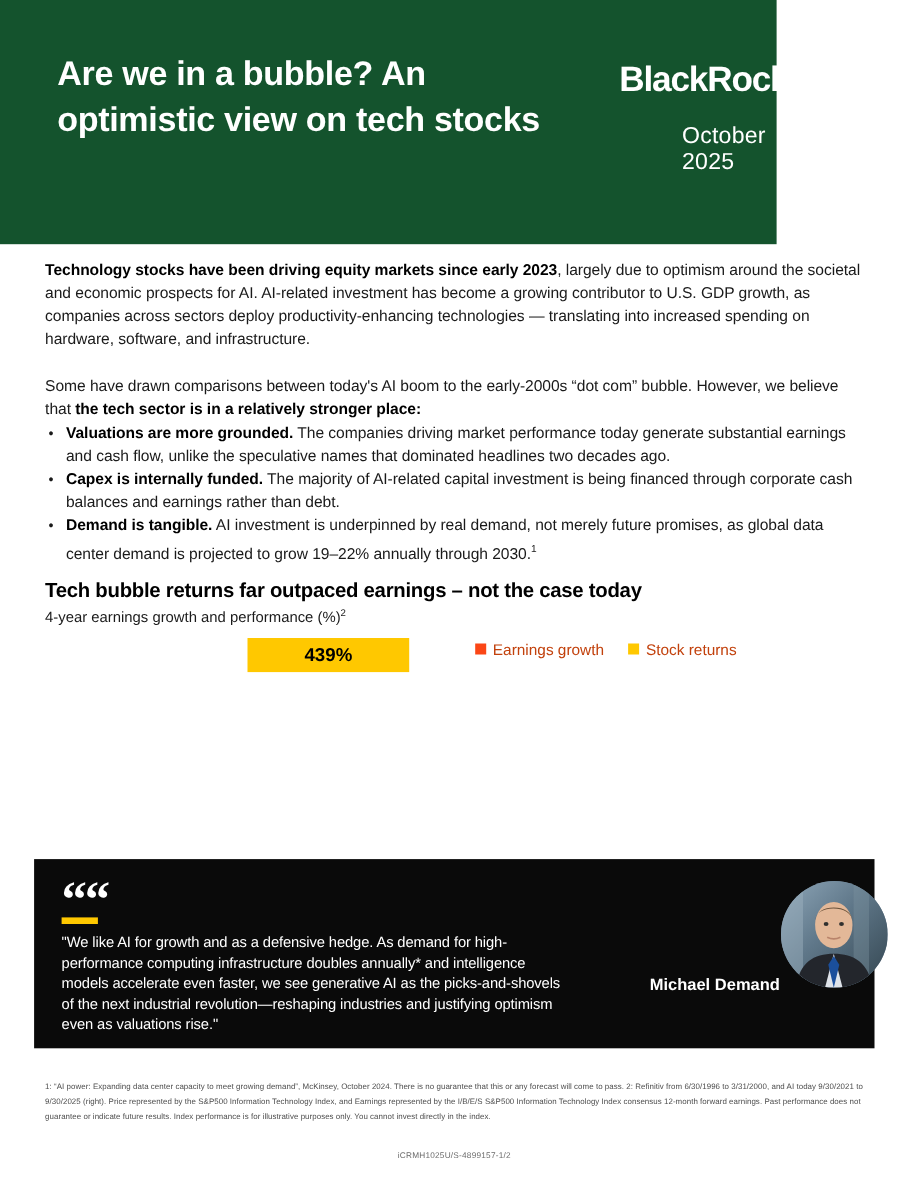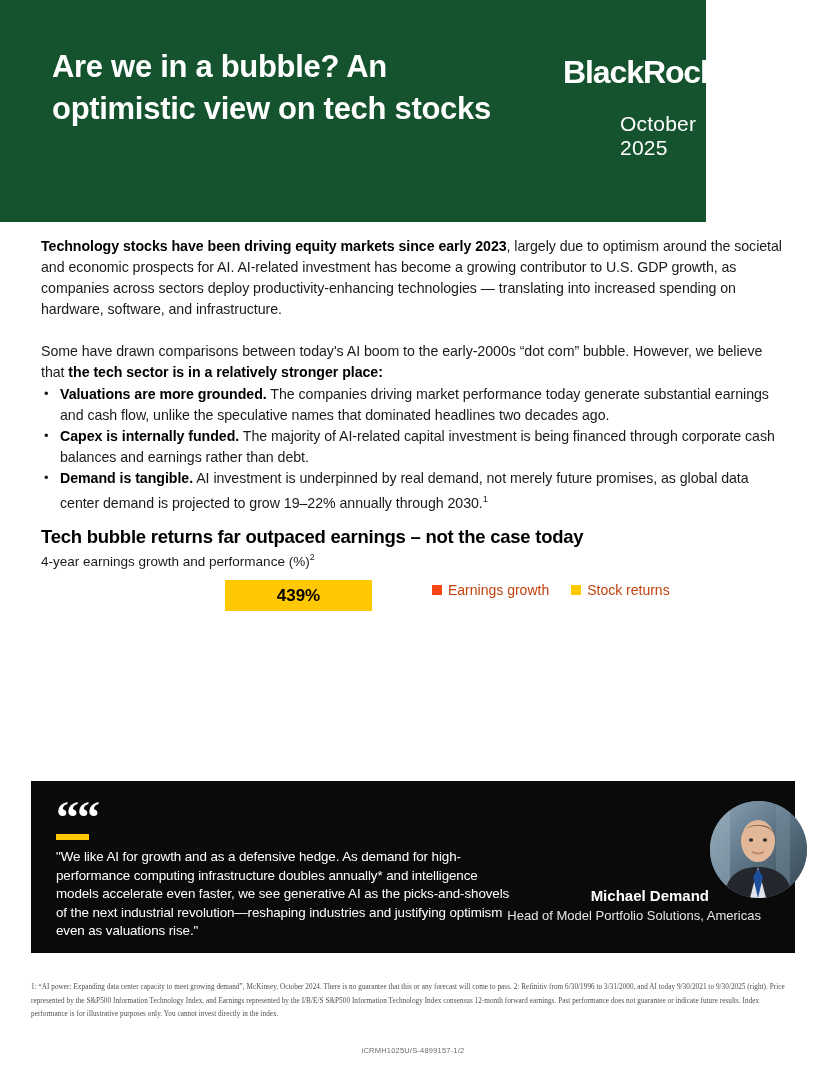--- a/index.html
+++ b/index.html
@@ -192,27 +192,26 @@
     width: 330px;
     text-align: right;
     color: #e6e6e6;
     font-size: 13px;
     line-height: 17px;
   }
 
   
   .footnotes {
     position: absolute;
-    left: 31px; top: 981px;
+    left: 41px; top: 981px;
     width: 758px;
     font-size: 7.2px;
     line-height: 13.5px;
     color: #4d4d4d;
     letter-spacing: 0.05px;
-    font-family: Liberation Serif, serif;
   }
   .doc-code {
     position: absolute;
     left: 0; top: 1046px;
     width: 826px;
     text-align: center;
     font-size: 7.5px;
     color: #6b6b6b;
     letter-spacing: 0.2px;
   }
@@ -282,19 +281,18 @@
         <path d="M48 68 L43 76 L48 97 L53 76 Z" fill="#1b4f9c"></path>
         <ellipse cx="48" cy="40" rx="17" ry="21" fill="#e3b898"></ellipse>
         <path d="M31 36 C31 21 65 21 65 37 C65 28 57 24 48 24 C39 24 32 28 31 36 Z" fill="#6b533c"></path>
         <ellipse cx="41" cy="39" rx="2.2" ry="1.8" fill="#30302e"></ellipse>
         <ellipse cx="55" cy="39" rx="2.2" ry="1.8" fill="#30302e"></ellipse>
         <path d="M42 51 Q48 54 54 51" stroke="#b9846b" stroke-width="1.6" fill="none"></path>
       </svg>
     </div>
 
     <div class="author-name">Michael Demand</div>
-    <div class="author-role">Head of Model Portfolio Solutions, Americas</div>
   </div>
 
   <div class="footnotes">1: “AI power: Expanding data center capacity to meet growing demand”, McKinsey, October 2024. There is no guarantee that this or any forecast will come to pass. 2: Refinitiv from 6/30/1996 to 3/31/2000, and AI today 9/30/2021 to 9/30/2025 (right). Price represented by the S&amp;P500 Information Technology Index, and Earnings represented by the I/B/E/S S&amp;P500 Information Technology Index consensus 12-month forward earnings. Past performance does not guarantee or indicate future results. Index performance is for illustrative purposes only. You cannot invest directly in the index.</div>
   <div class="doc-code">iCRMH1025U/S-4899157-1/2</div>
 
 </div>
 
 </body></html>

